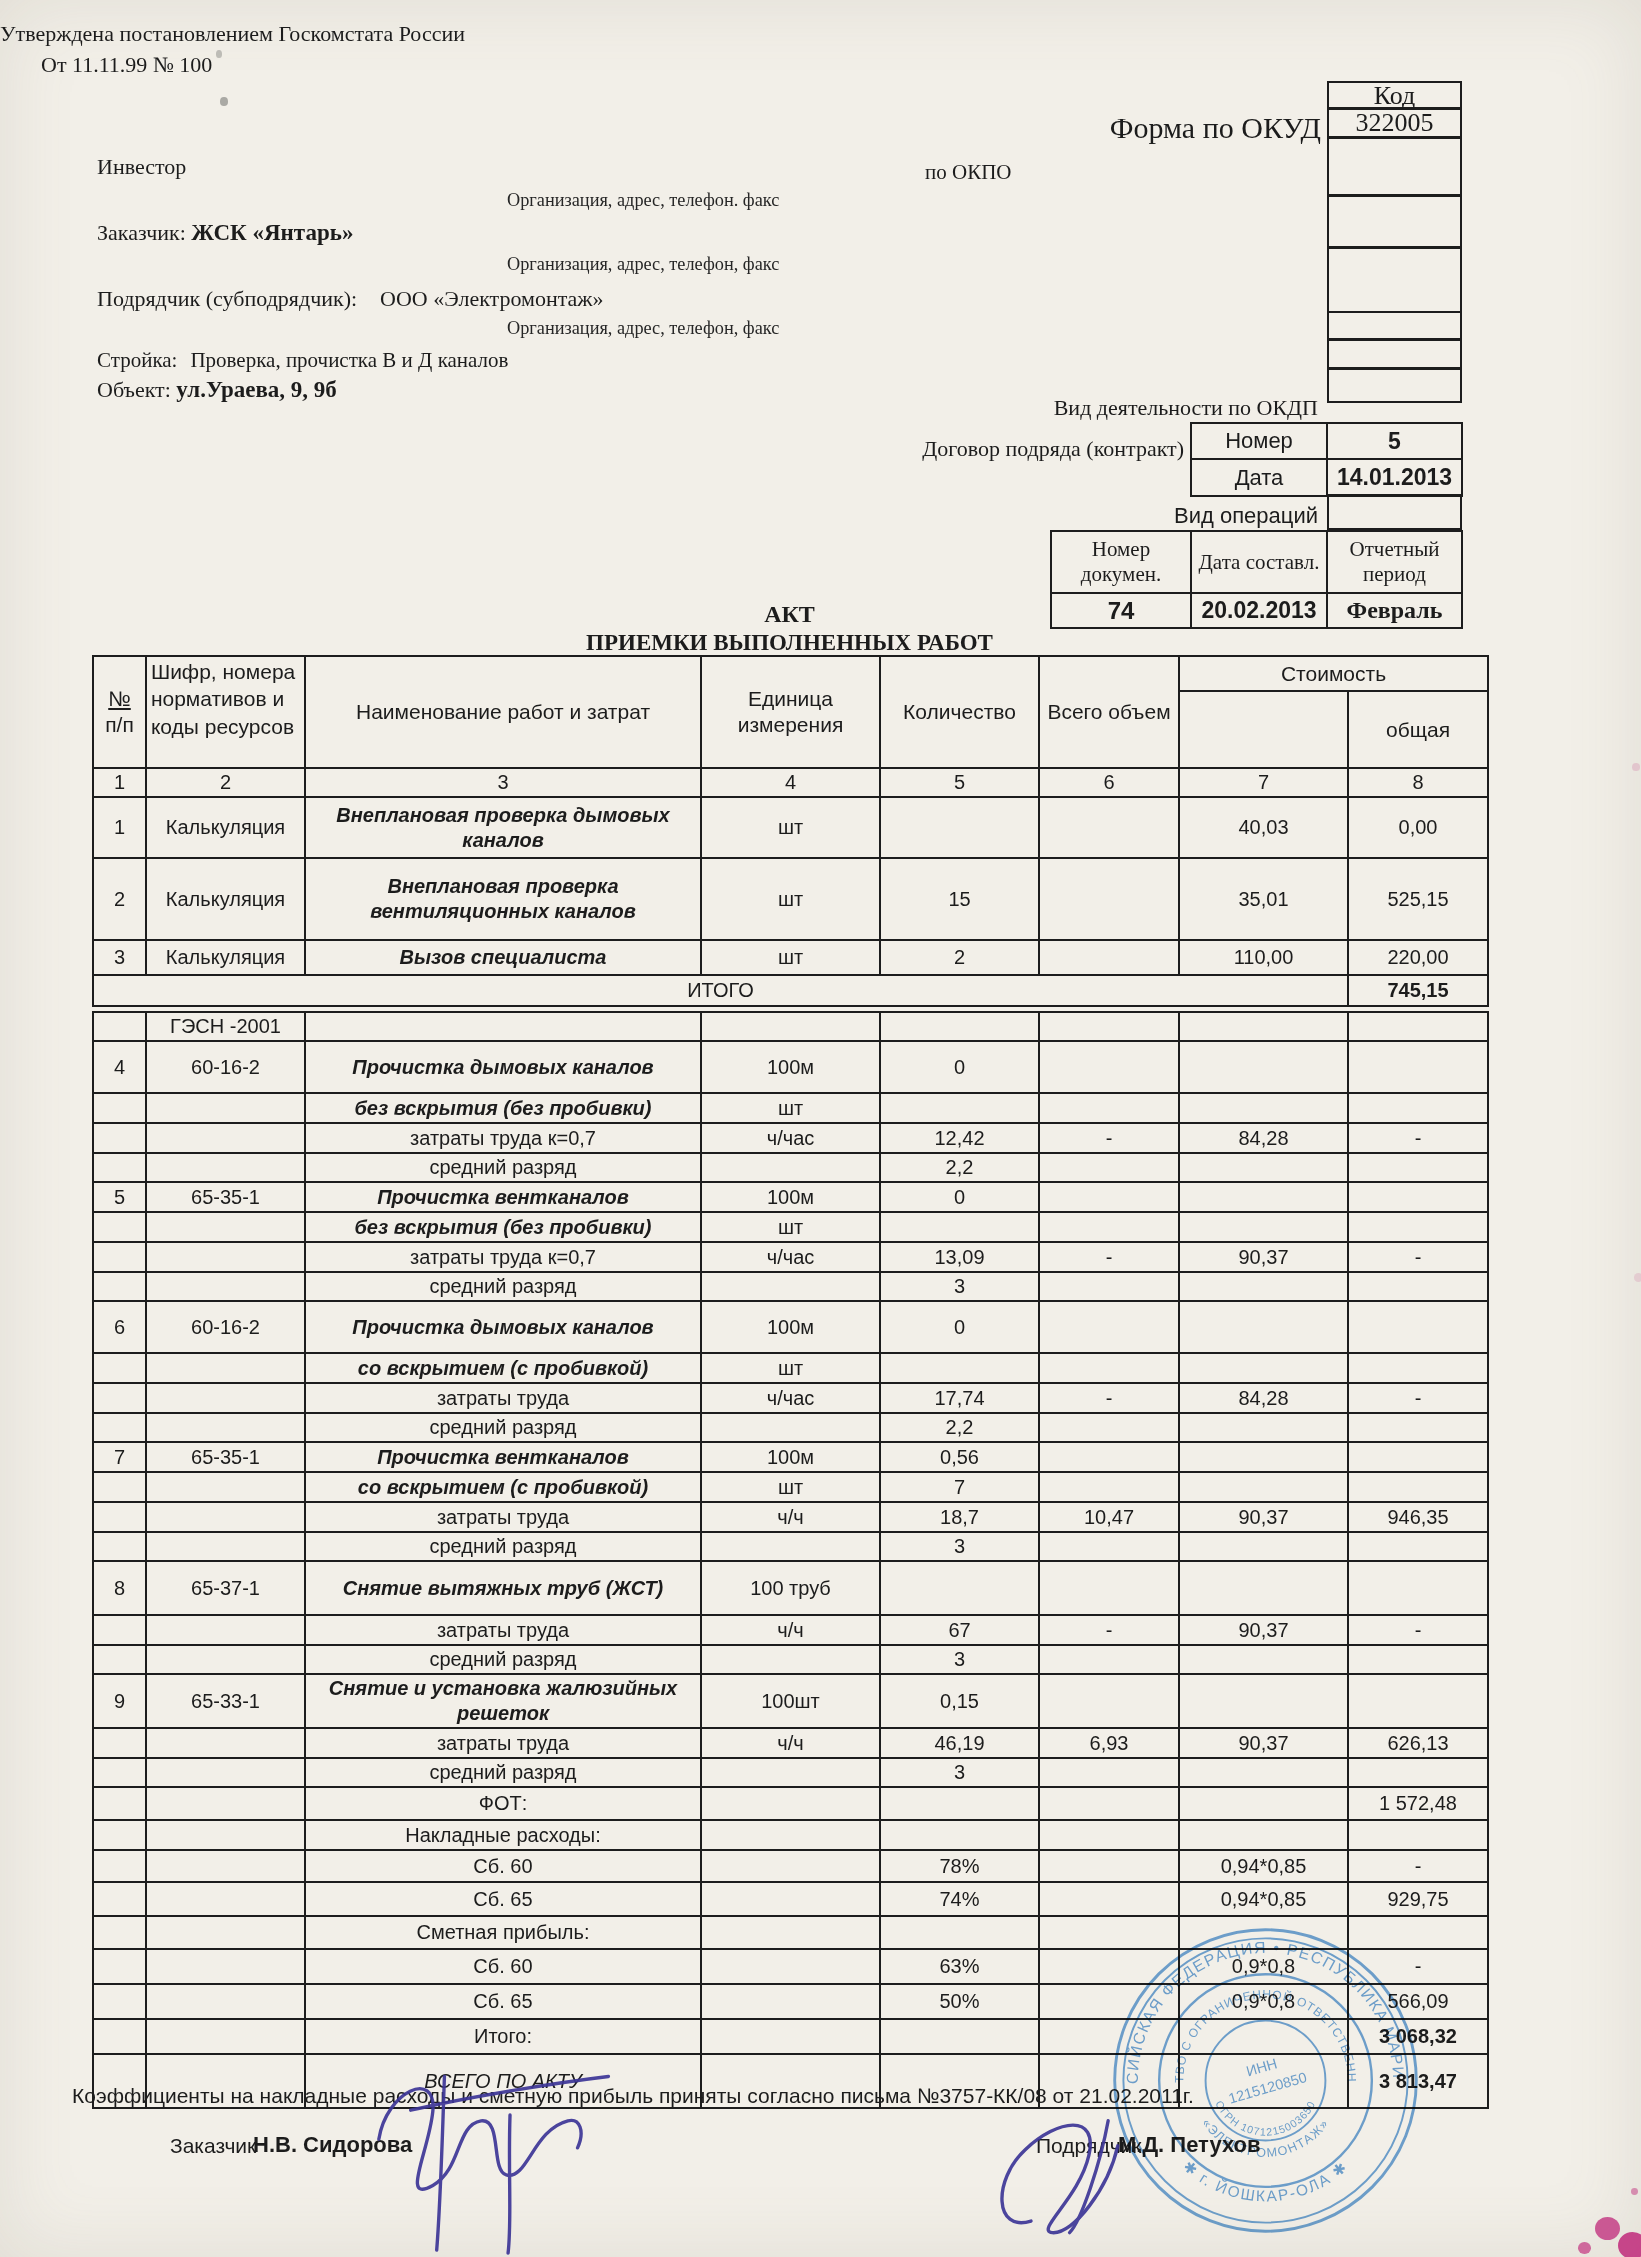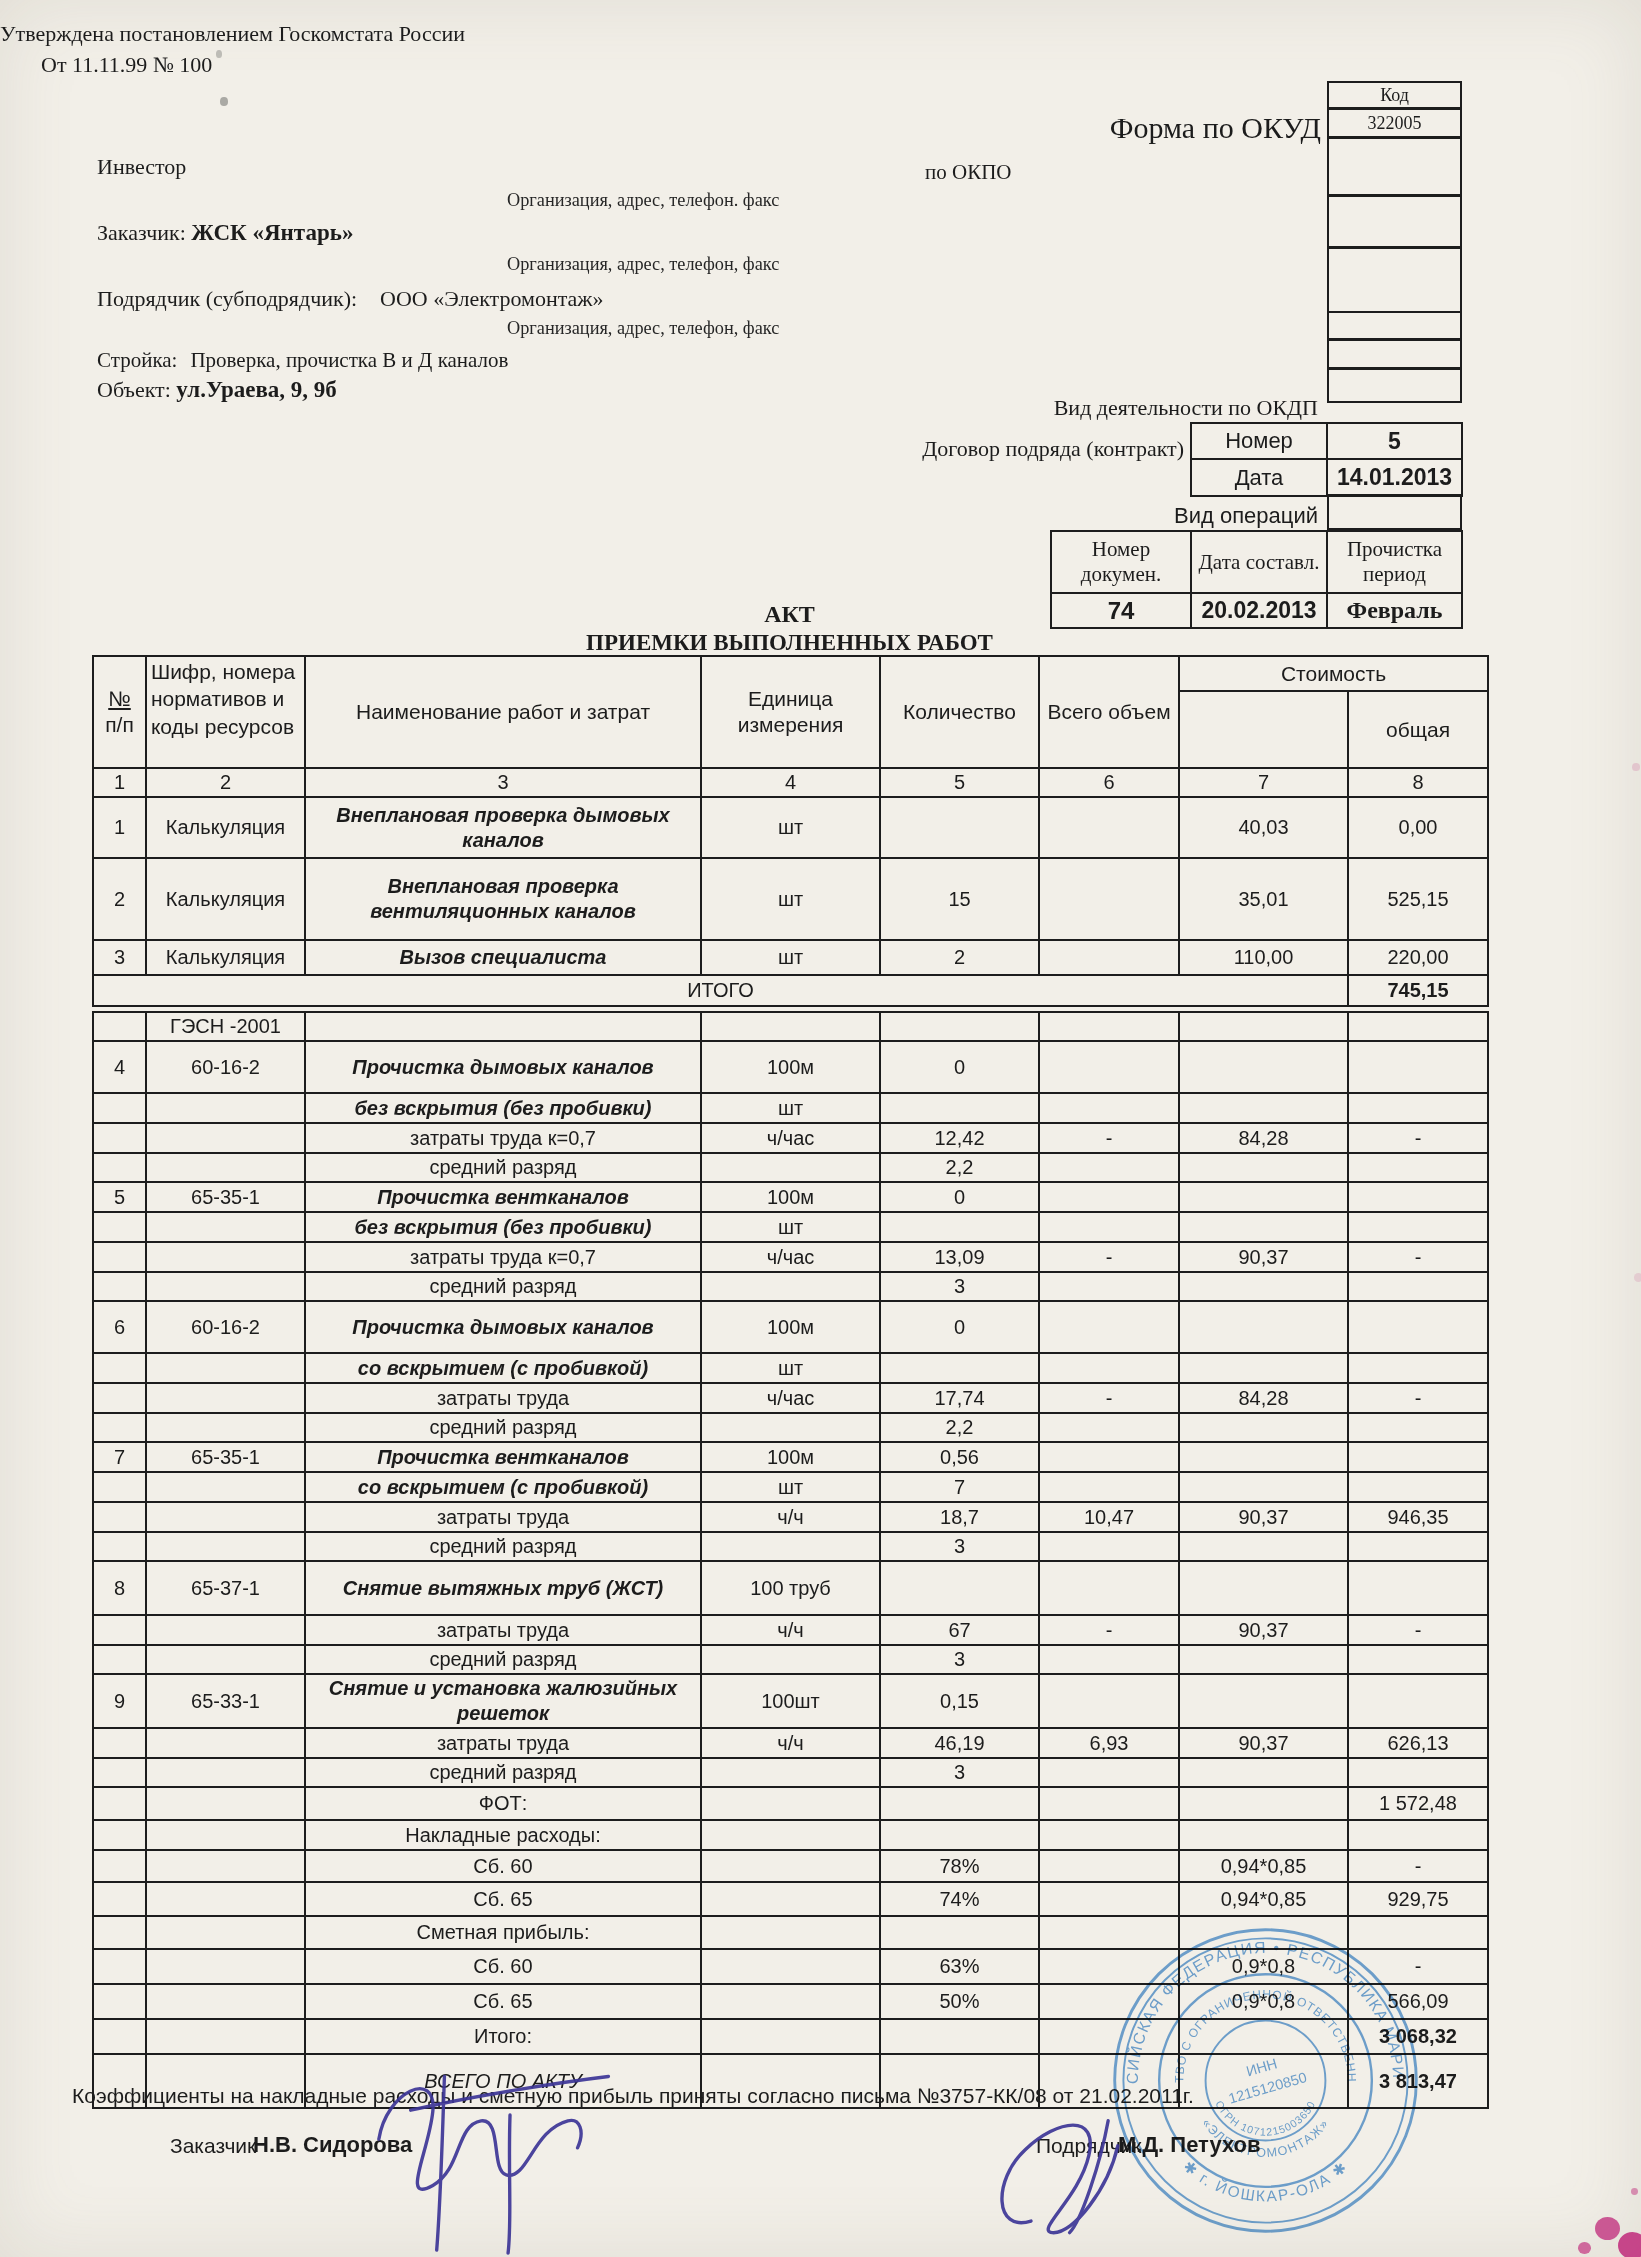--- a/index.html
+++ b/index.html
@@ -10,21 +10,21 @@
   .serif{font-family:"Liberation Serif",serif;}
   .b{font-weight:bold;}
 
   
   .approved1{top:21px;left:0;right:176px;font-size:22px;}
   .approved2{top:52px;left:0;right:182px;font-size:22px;margin-left:41px;}
 
   
   .codecol{left:1327px;top:81px;width:135px;}
   .code-cell{box-sizing:border-box;border:2.9px solid #1d1d1d;margin-top:-2.9px;
-             display:flex;align-items:center;justify-content:center;font-size:18px;}
+             display:flex;align-items:center;justify-content:center;font-size:26px;}
   .code-cell:first-child{margin-top:0;}
 
   .lbl-okud{top:111px;left:0;width:1321px;text-align:right;font-size:30px;}
   .lbl-okpo{top:160px;left:925px;font-size:21px;}
   .lbl-okdp{top:395px;left:0;width:1318px;text-align:right;font-size:22px;}
   .lbl-contract{top:436px;left:0;width:1184px;text-align:right;font-size:22px;}
   .lbl-operations{top:503px;left:0;width:1318px;text-align:right;font-size:22px;}
 
   .minitable{border-collapse:collapse;table-layout:fixed;}
   .minitable td{box-sizing:border-box;border:2.9px solid #1d1d1d;text-align:center;vertical-align:middle;}
@@ -108,21 +108,21 @@
   <table class="minitable abs" style="left:1050px;top:530px;">
     <colgroup>
         <col style="width:140px">
         <col style="width:136px">
         <col style="width:135px">
       </colgroup>
     <tbody>
         <tr style="height:62px">
       <td class="serif" style="font-size:21px">Номер докумен.</td>
       <td class="serif" style="font-size:21px">Дата составл.</td>
-      <td class="serif" style="font-size:21px">Прочистка период</td>
+      <td class="serif" style="font-size:21px">Отчетный период</td>
     </tr>
     <tr style="height:35px">
       <td class="b" style="font-size:24px">74</td>
       <td class="b" style="font-size:23px">20.02.2013</td>
       <td class="b serif" style="font-size:24px">Февраль</td>
     </tr>
   </tbody>
     </table>
 
   <div class="abs serif pline" style="left:97px;top:154px">Инвестор</div>

